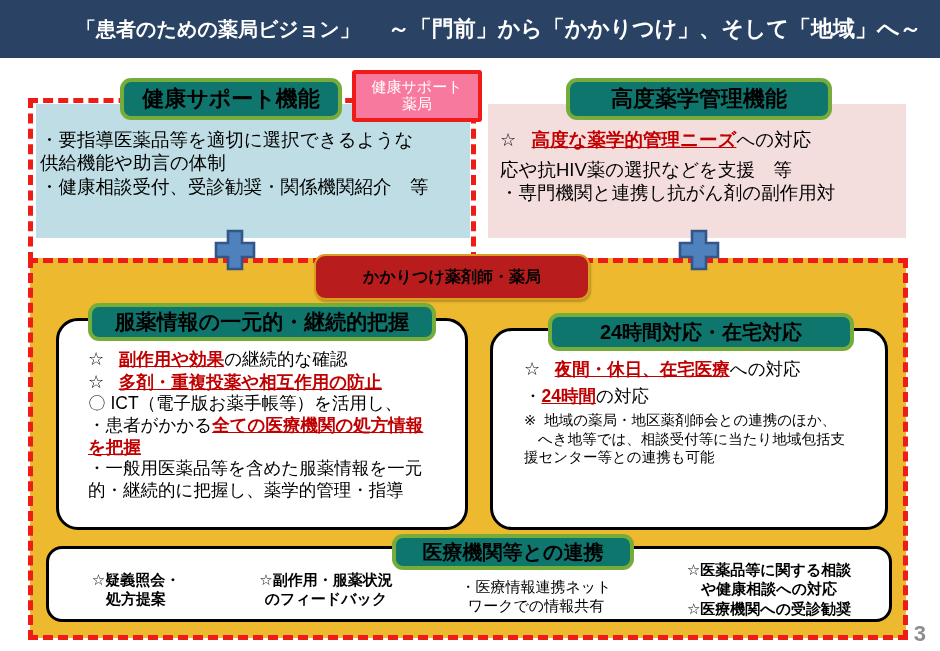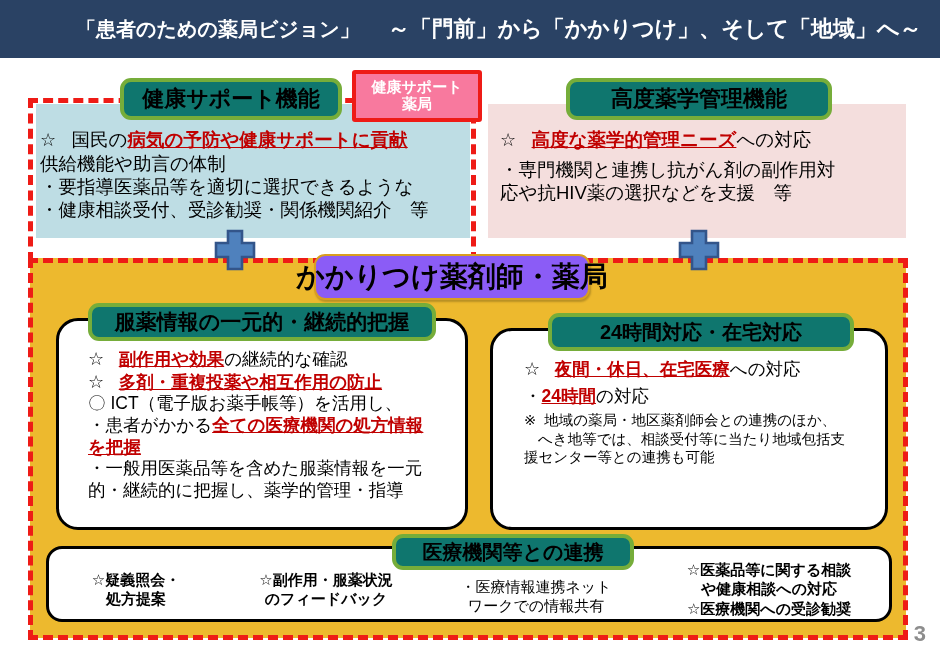--- a/index.html
+++ b/index.html
@@ -109,21 +109,21 @@
     display: flex;
     flex-direction: column;
     align-items: center;
     justify-content: center;
     z-index: 9;
     line-height: 1.12;
   }
   #badge-support span {
     color: #ffffff;
     font-size: 15px;
-    font-weight: bold;
+    font-weight: normal;
     white-space: nowrap;
   }
 
   
   .panel-text {
     position: absolute;
     z-index: 6;
     color: #000000;
     line-height: 1.26;
   }
@@ -154,27 +154,27 @@
     width: 876px; height: 380px;
     background: #edb92e;
     z-index: 2;
   }
 
   
   #cap-kakari {
     position: absolute;
     left: 314px; top: 254px;
     width: 276px; height: 46px;
-    background: #8b5cf6;
+    background: #b91c1c;
     border: 2px solid #d99e20;
     border-radius: 11px;
     display: flex;
     align-items: center;
     justify-content: center;
-    font-size: 28px;
+    font-size: 16px;
     font-weight: bold;
     color: #000000;
     z-index: 10;
     white-space: nowrap;
     box-shadow: 1px 2px 2px rgba(0,0,0,.22);
   }
 
   
   .box-white {
     position: absolute;
@@ -241,38 +241,34 @@
     <div class="header-sub">～「門前」から「かかりつけ」、そして「地域」へ～</div>
   </div>
 
   <div id="yellow-area"></div>
 
   <div class="dashed-frame" id="dash-top-left"></div>
   <div class="dashed-frame" id="dash-bottom"></div>
 
   <div class="panel-blue"></div>
   <div class="panel-text" id="blue-text">
-    <div>
-      <span class="star">☆</span>
-      &nbsp;&nbsp;<span>国民の</span><span class="hl-red-u">病気の予防や健康サポートに貢献</span>
-    </div>
+    <div>・要指導医薬品等を適切に選択できるような</div>
     <div>供給機能や助言の体制</div>
-    <div>・要指導医薬品等を適切に選択できるような</div>
     <div>・健康相談受付、受診勧奨・関係機関紹介　等</div>
   </div>
 
   <div class="panel-pink"></div>
   <div class="panel-text" id="pink-text">
     <div>
       <span class="star">☆</span>
       &nbsp;&nbsp;<span class="hl-red-u">高度な薬学的管理ニーズ</span><span>への対応</span>
     </div>
     <div style="height:6px"></div>
+    <div>応や抗HIV薬の選択などを支援　等</div>
     <div>・専門機関と連携し抗がん剤の副作用対</div>
-    <div>応や抗HIV薬の選択などを支援　等</div>
   </div>
 
   <div class="cap-green" id="cap-health">
     <span>健康サポート機能</span>
   </div>
   <div class="cap-green" id="cap-advanced">
     <span>高度薬学管理機能</span>
   </div>
 
   <div id="badge-support">

